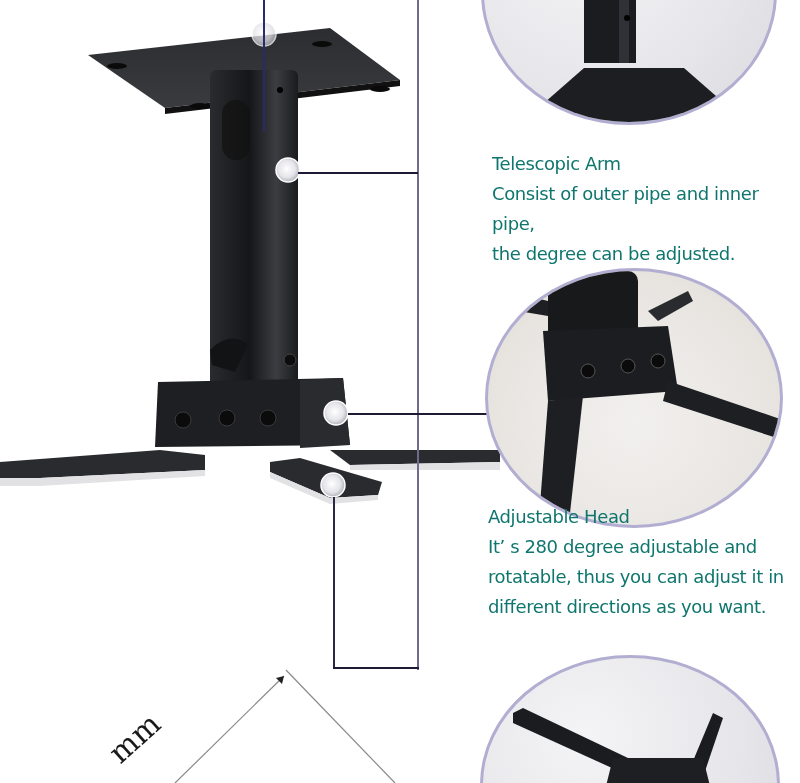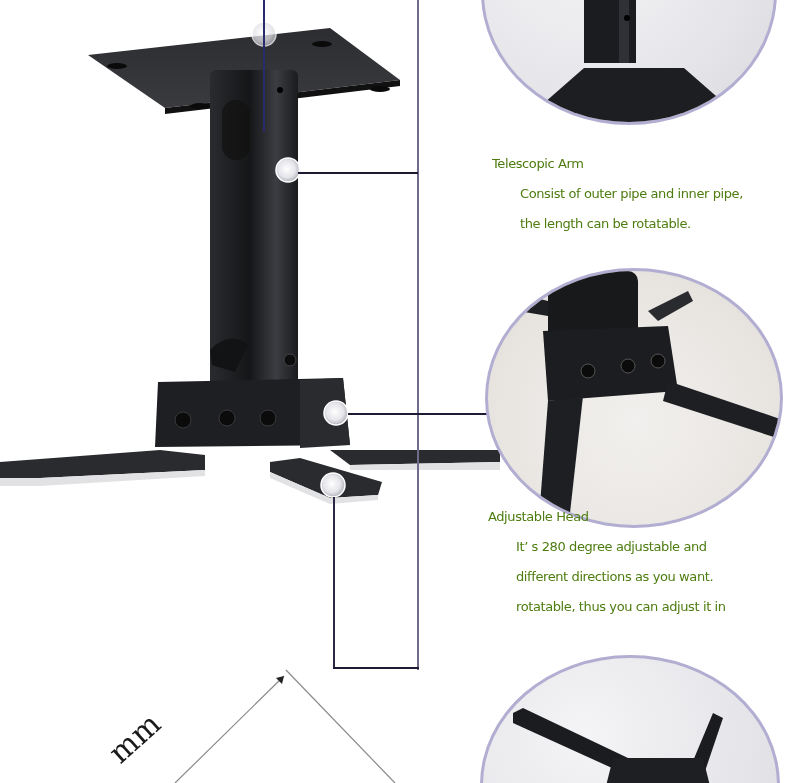--- a/index.html
+++ b/index.html
@@ -10,23 +10,23 @@
     .product { position: absolute; left: 0; top: 0; width: 500px; height: 520px; }
     
     .detail-circle { position: absolute; border-radius: 50%; border: 3px solid #b2aed2;
                      background: radial-gradient(circle at 35% 30%, #f4f4f6 0%, #e6e6ea 60%, #d8d8dd 100%);
                      overflow: hidden; box-sizing: border-box; }
     .circle-top { left: 481px; top: -140px; width: 296px; height: 265px; }
     .circle-mid { left: 485px; top: 268px; width: 298px; height: 260px;
                   background: radial-gradient(circle at 50% 60%, #f2f0ee 0%, #e7e4e0 70%, #dad6d2 100%); }
     .circle-bot { left: 480px; top: 655px; width: 300px; height: 260px; }
     
-    .callout { position: absolute; font-size: 13px; line-height: 30px; letter-spacing: -0.4px; color: #4d7c0f; }
+    .callout { position: absolute; font-size: 18px; line-height: 30px; letter-spacing: -0.4px; color: #0f766e; }
     .callout .title { display: block; }
-    .callout .line { display: block; margin-left: 28px; }
+    .callout .line { display: block; }
     .callout-telescopic { left: 492px; top: 149px; }
     .callout-head { left: 488px; top: 502px; }
     
     .vline { position: absolute; width: 1.5px; background: #2b2845; }
     .hline { position: absolute; height: 1.5px; background: #1d1a33; }
     .vline.light { background: #6f6b8a; }
     
     .dim-label { position: absolute; left: 125px; top: 735px; font-family: "DejaVu Serif", "Liberation Serif", serif;
                  font-size: 30px; transform: rotate(-42deg); transform-origin: left bottom; color: #1a1a1a; }
   </style>
@@ -119,28 +119,28 @@
   <svg width="300" height="260" viewBox="0 0 300 260">
     <polygon points="30,55 40,50 145,100 140,115 30,65" fill="#1b1c1f"></polygon>
     <polygon points="205,115 230,55 240,60 218,125" fill="#1b1c1f"></polygon>
     <polygon points="130,100 220,100 230,140 120,140" fill="#1e1f22"></polygon>
   </svg>
 </div>
 
 <div class="callout callout-telescopic">
   <span class="title">Telescopic Arm</span>
   <span class="line">Consist of outer pipe and inner pipe,</span>
-  <span class="line">the length can be rotatable.</span>
+  <span class="line">the degree can be adjusted.</span>
 </div>
 
 <div class="callout callout-head">
   <span class="title">Adjustable Head</span>
   <span class="line">It’ s 280 degree adjustable and</span>
+  <span class="line">rotatable, thus you can adjust it in</span>
   <span class="line">different directions as you want.</span>
-  <span class="line">rotatable, thus you can adjust it in</span>
 </div>
 
 <svg class="abs" style="left:0; top:640px;" width="420" height="143" viewBox="0 0 420 143">
   <line x1="175" y1="143" x2="284" y2="36" stroke="#8a8a8a" stroke-width="1.2"></line>
   <polygon points="284,36 276,38 282,44" fill="#222"></polygon>
   <line x1="286" y1="30" x2="395" y2="143" stroke="#8a8a8a" stroke-width="1.2"></line>
 </svg>
 <div class="dim-label">mm</div>
 
 </body></html>

